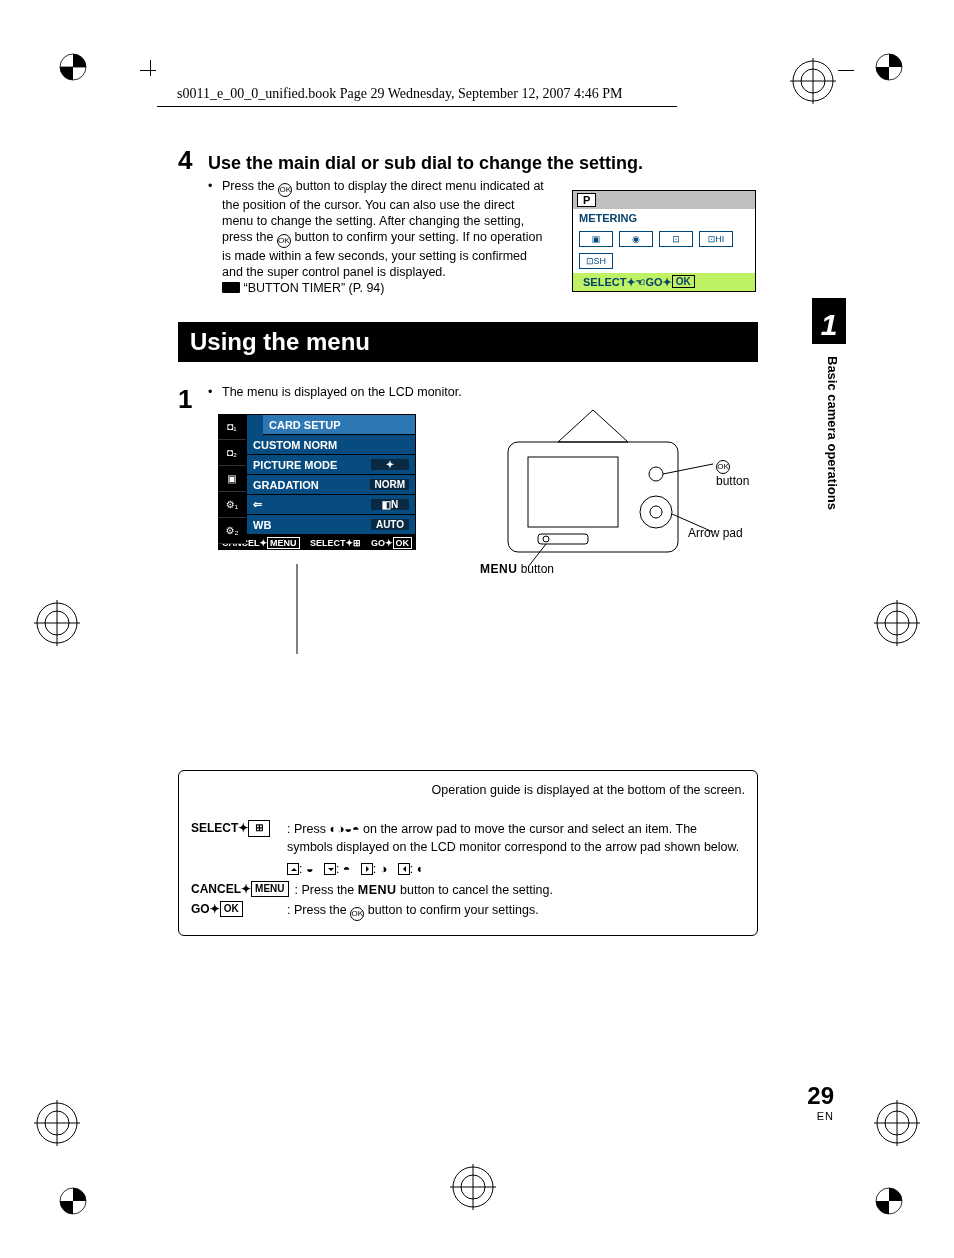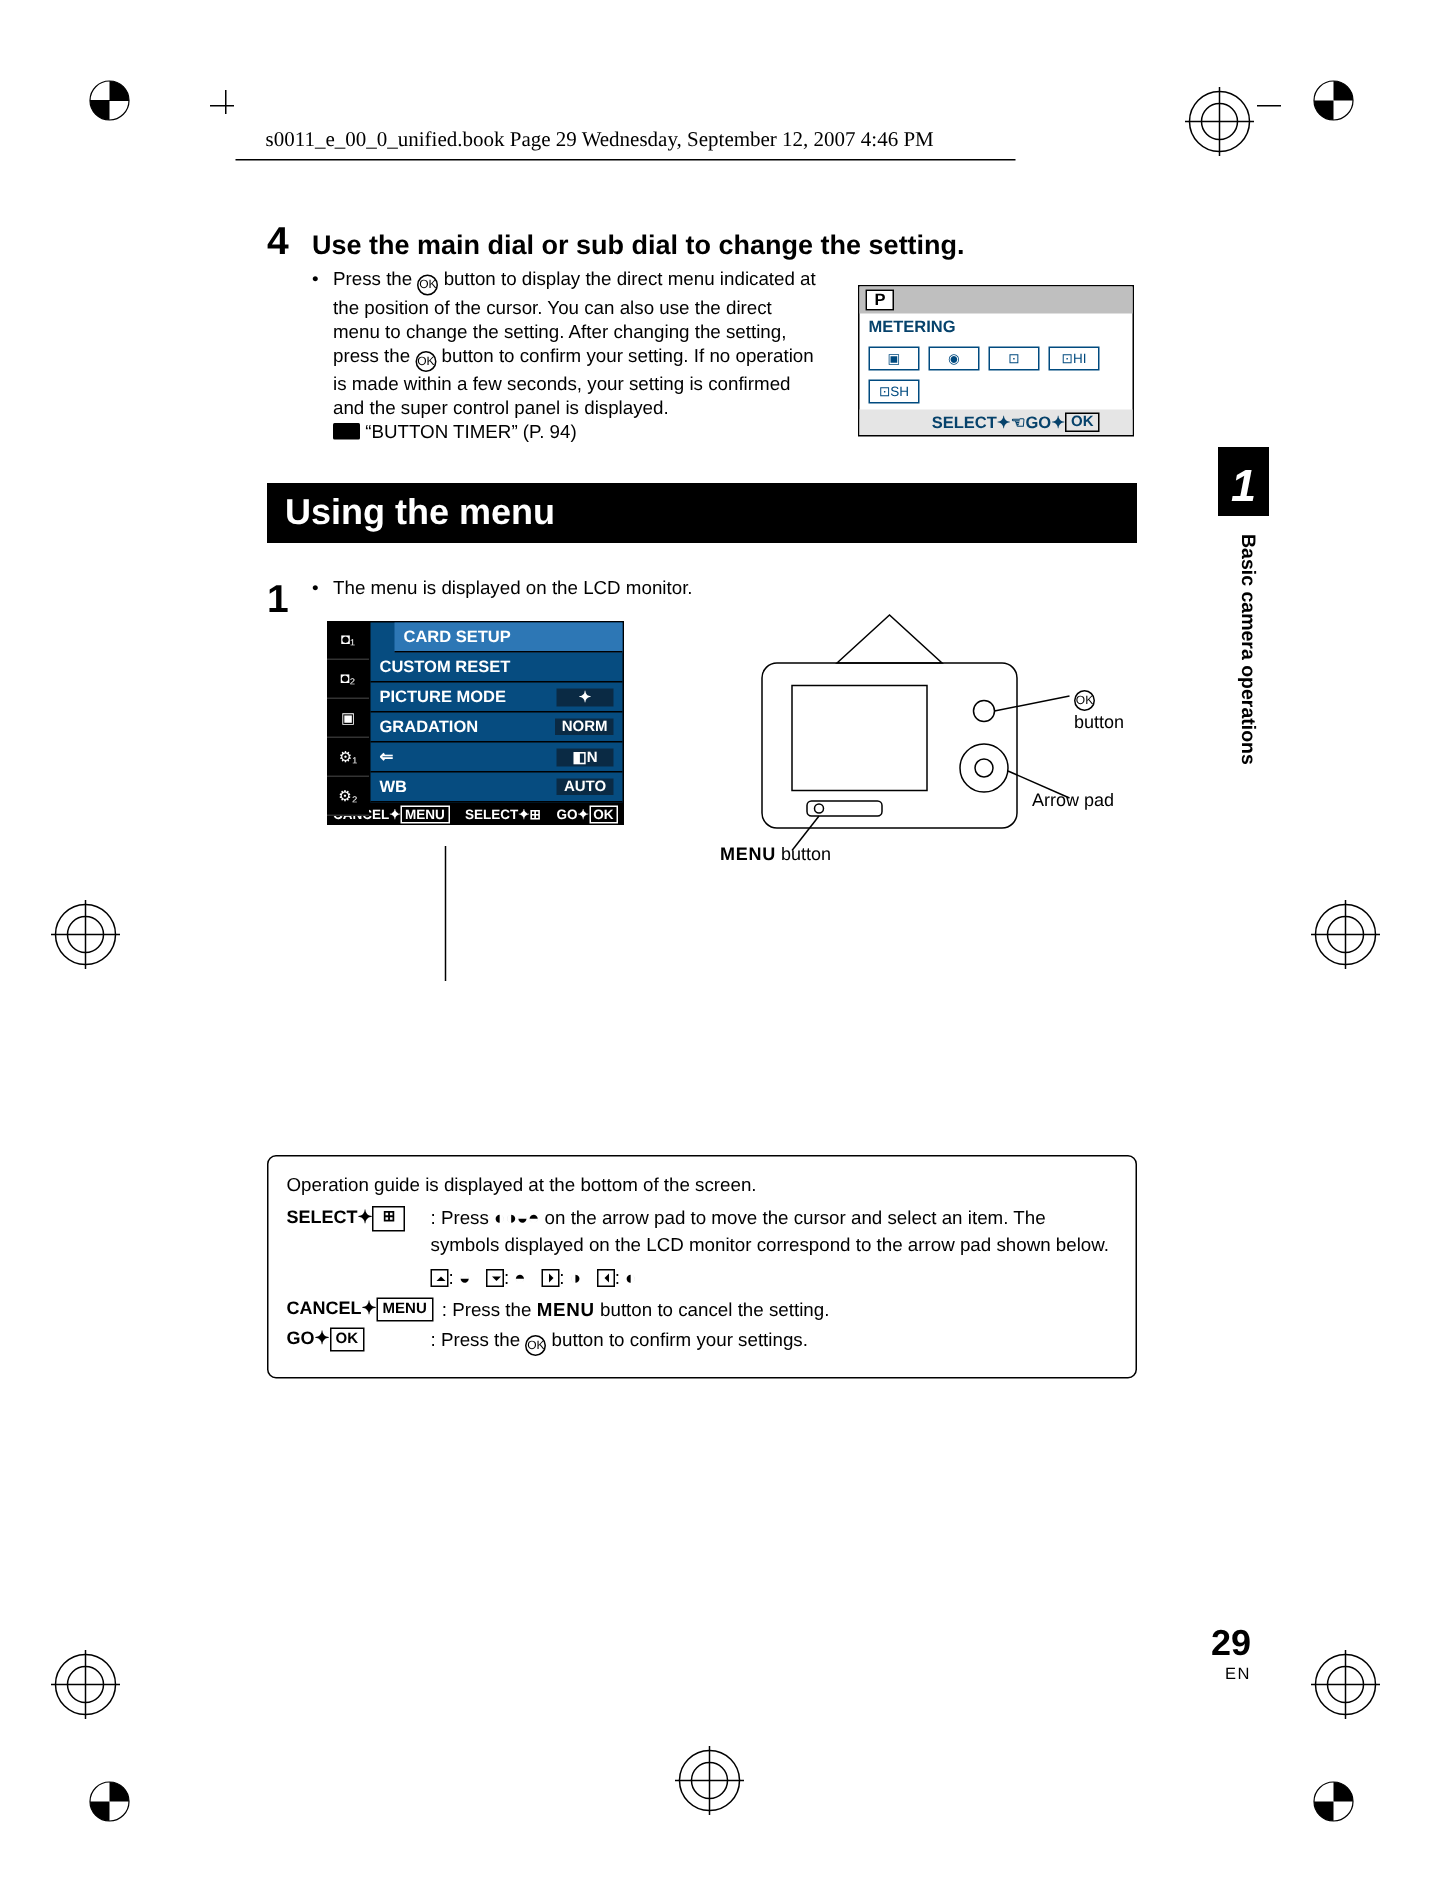--- a/index.html
+++ b/index.html
@@ -88,22 +88,22 @@
   }
   .dm-row { padding:3px 6px; }
   .dm-label { color:#06426b; font-weight:700; }
   .dm-cells { display:flex; gap:6px; flex-wrap:wrap; padding:4px 6px; }
   .dm-cell {
     width:34px; height:16px; border:1px solid #004a7f;
     display:inline-flex; align-items:center; justify-content:center;
     font-size:9px; color:#004a7f;
   }
   .dm-foot {
-    display:flex; justify-content:flex-end; align-items:center;
-    background:#e5e5e5; padding:2px 22px; color:#06426b; font-weight:700;
+    display:flex; justify-content:flex-start; align-items:center;
+    background:#bef264; padding:2px 10px; color:#06426b; font-weight:700;
     font-size:11px;
   }
   .dm-caption {
     position:absolute; left:600px; top:338px; font-size:12px; font-weight:700;
     width:160px; text-align:center;
   }
 
   
   .notebox {
     border:1px solid #000; padding:8px 10px; margin-top:214px;
@@ -145,21 +145,21 @@
   .ms-foot .key { border:1px solid #fff; padding:0 2px; }
   .cam-label { position:absolute; font-size:12px; line-height:1.2; }
 
   
   .opbox {
     border:1px solid #000; border-radius:6px;
     margin-top:48px; padding:10px 12px 14px;
     font-size:12.5px; line-height:1.45;
     position:relative;
   }
-  .opbox .lead { margin-bottom:4px; }
+  .opbox .lead { margin-bottom:21px;text-align:right; }
   .op-row { display:flex; align-items:flex-start; gap:6px; margin-top:2px; }
   .op-key {
     font-weight:900; font-size:12px; min-width:90px; white-space:nowrap;
   }
   .op-key.cancel::after,
   .op-key.select::after,
   .op-key.go::after { content:""; }
   .kbd {
     display:inline-block; border:1px solid #000; padding:0 3px;
     font-size:10px; font-weight:700; vertical-align:1px;
@@ -332,21 +332,21 @@
         <div class="ms-tab">▣</div>
         <div class="ms-tab">⚙₁</div>
         <div class="ms-tab">⚙₂</div>
       </div>
       <div class="ms-body">
         <div class="ms-row">
             <span>CARD SETUP</span>
             <span class="ms-val"></span>
           </div>
         <div class="ms-row">
-            <span>CUSTOM RESET</span>
+            <span>CUSTOM NORM</span>
             <span class="ms-val"></span>
           </div>
         <div class="ms-row">
             <span>PICTURE MODE</span>
             <span class="ms-val">✦</span>
           </div>
         <div class="ms-row">
             <span>GRADATION</span>
             <span class="ms-val">NORM</span>
           </div>

